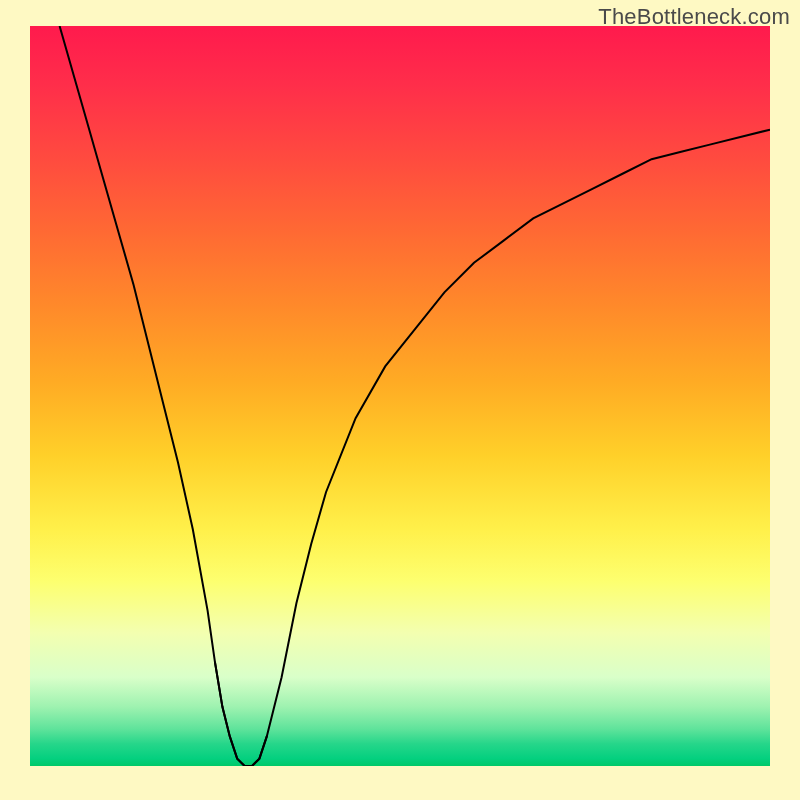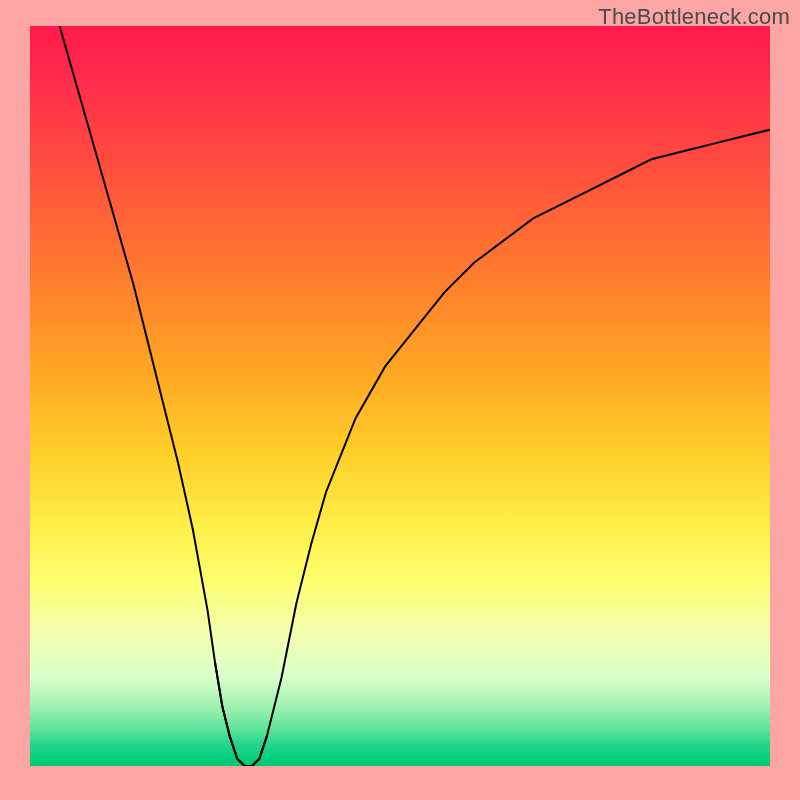--- a/index.html
+++ b/index.html
@@ -1,16 +1,16 @@
 <!DOCTYPE html>
 <html><head>
 <meta charset="utf-8">
 <style>
   html,body{margin:0;padding:0;width:800px;height:800px;background:#000;overflow:hidden;font-family:Arial,Helvetica,sans-serif}
-  .frame{position:absolute;left:0;top:0;width:800px;height:800px;background:#fca5a5}
+  .frame{position:absolute;left:0;top:0;width:800px;height:800px;background:#fef9c3}
   .plot-area{position:absolute;left:30px;top:26px;width:740px;height:740px;overflow:hidden}
   .gradient{position:absolute;left:0;top:0;width:100%;height:100%;
     background:linear-gradient(to bottom,
       #ff1a4d 0%,
       #ff2e4a 8%,
       #ff4b3f 18%,
       #ff6a33 28%,
       #ff8a2a 38%,
       #ffab24 48%,
       #ffd029 58%,

